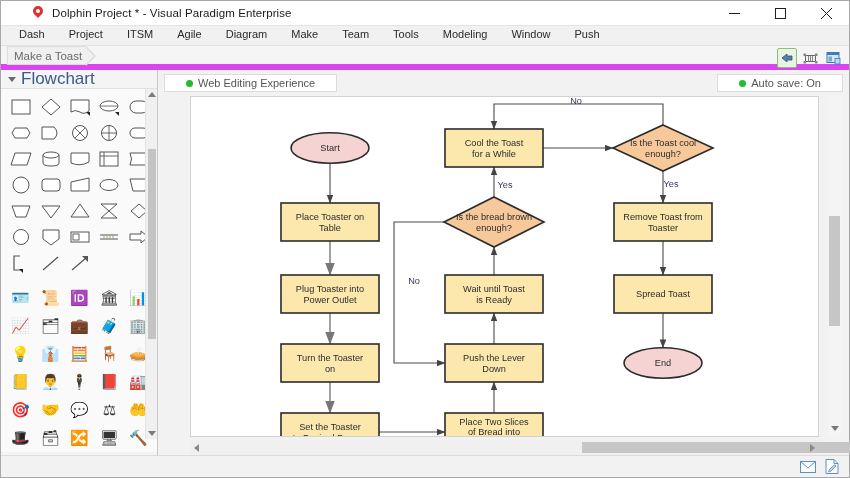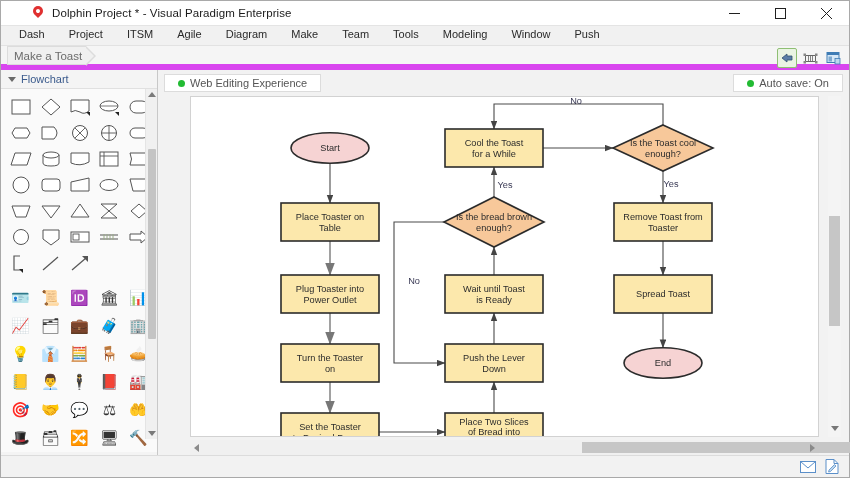--- a/index.html
+++ b/index.html
@@ -101,21 +101,21 @@
   .palette {
     width: 157px; flex: 0 0 157px;
     background: #f4f4f4;
     border-right: 1px solid #c8c8c8;
     display: flex; flex-direction: column;
     position: relative;
     overflow: hidden;
   }
   .pal-header {
     height: 19px; flex: 0 0 19px; display: flex; align-items: center;
-    padding-left: 7px; font-size: 11px; color: #3a5a8c;
+    padding-left: 7px; font-size: 17px; color: #3a5a8c;
     background: #f4f4f4; border-bottom: 1px solid #e0e0e0;
   }
   .pal-header .tri {
     width: 0; height: 0; margin-right: 5px;
     border-left: 4px solid transparent; border-right: 4px solid transparent;
     border-top: 5px solid #6a6a6a;
   }
   .pal-grid {
     background: #fafafa; padding: 6px 4px 4px 6px;
     display: grid; grid-template-columns: repeat(5, 1fr);
@@ -146,21 +146,21 @@
   
   .canvas-wrap { flex: 1 1 auto; position: relative; display: flex; flex-direction: column; min-width:0; }
   .canvas-topbar {
     height: 26px; flex: 0 0 26px; background: #f2f2f2;
     display: flex; align-items: center; padding: 0 6px;
     justify-content: space-between;
   }
   .badge {
     display: inline-flex; align-items: center; gap: 5px;
     background: #ffffff; border: 1px solid #dcdcdc;
-    padding: 2px 13px; font-size: 11px; color: #555;
+    padding: 2px 21px; font-size: 11px; color: #555;
   }
   .dot { width: 7px; height: 7px; border-radius: 50%; background: #22bb33; flex:0 0 7px; }
 
   .canvas-outer { flex: 1 1 auto; position: relative; min-height: 0; background: #f2f2f2; }
   .canvas {
     position: absolute; left: 32px; top: 0; right: 30px; bottom: 18px;
     background: #ffffff; border: 1px solid #d2d2d2; overflow: hidden;
   }
   .canvas svg { display: block; }
 

